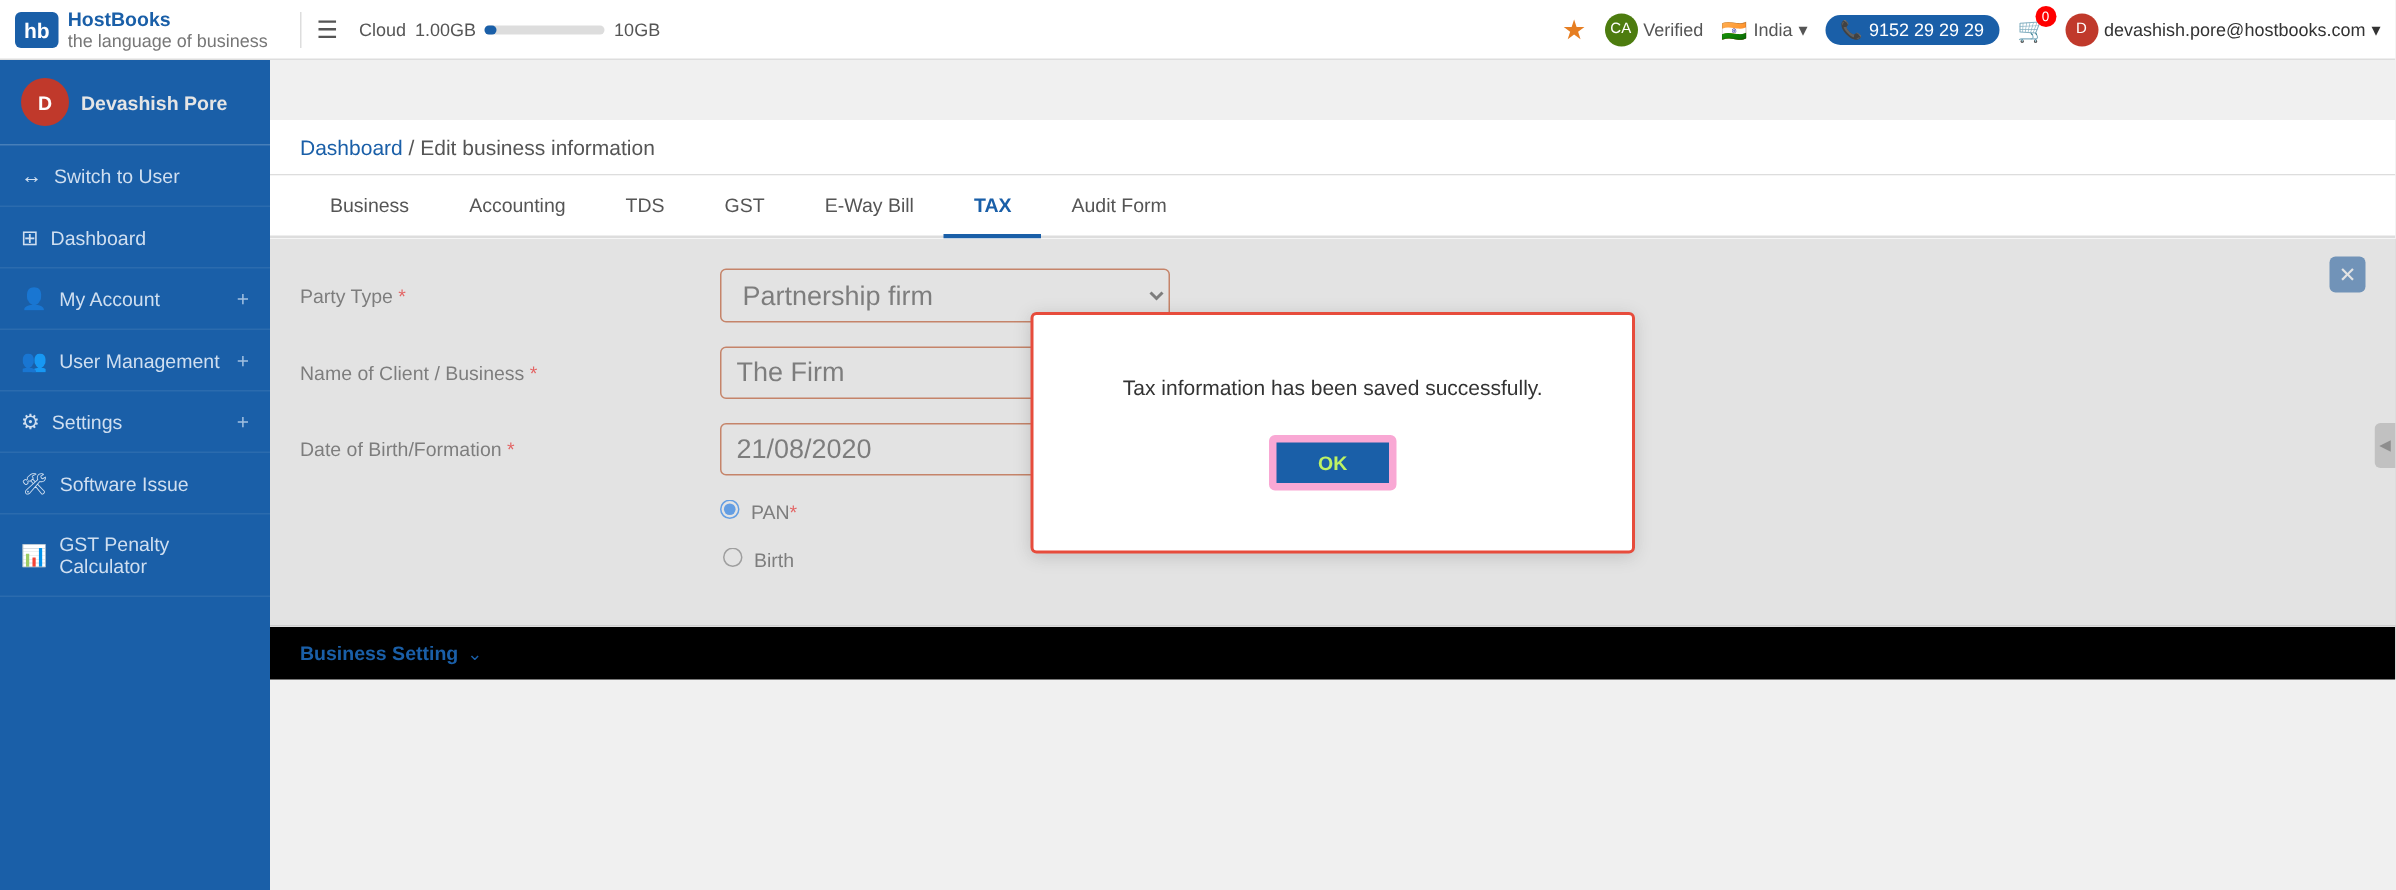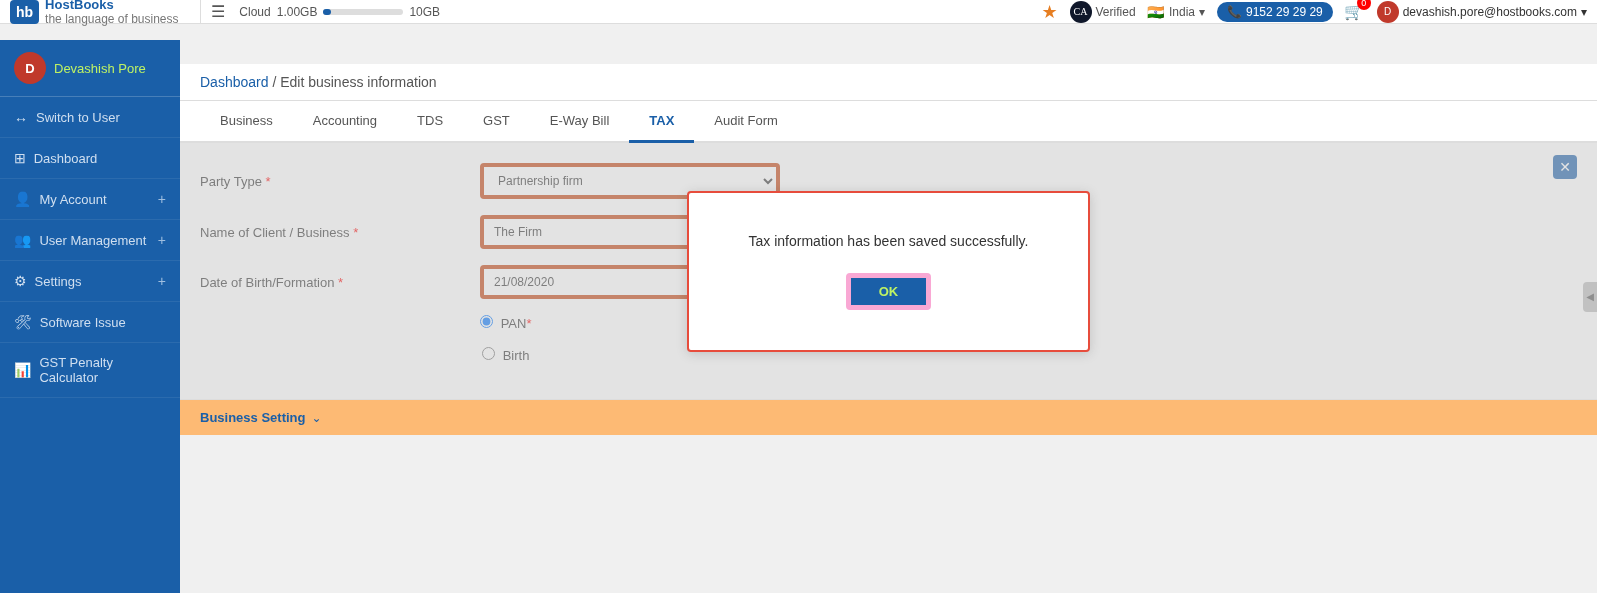--- a/index.html
+++ b/index.html
@@ -1,49 +1,49 @@
 <!DOCTYPE html>
 <html><head>
   <meta charset="utf-8">
   <style>
     * { margin: 0; padding: 0; box-sizing: border-box; }
     body { font-family: 'Segoe UI', Arial, sans-serif; font-size: 13px; background: #f0f0f0; width: 1597px; height: 593px; overflow: hidden; }
 
     
     .top-navbar {
-      display: flex; align-items: center; background: #fff; height: 24px;
+      display: flex; align-items: center; background: #fff; height: 40px;
       border-bottom: 1px solid #ddd; padding: 0 10px; gap: 10px; position: relative; z-index: 10;
     }
     .logo-area { display: flex; align-items: center; gap: 6px; width: 180px; }
     .logo-box { background: #1a5fa8; color: #fff; font-weight: bold; font-size: 14px; padding: 4px 6px; border-radius: 4px; }
     .logo-tagline { font-size: 12px; color: #777; display: block; }
     .nav-divider { width: 1px; height: 24px; background: #ddd; }
     .hamburger { font-size: 16px; cursor: pointer; color: #555; margin-right: 4px; }
     .cloud-info { font-size: 12px; color: #555; display: flex; align-items: center; gap: 6px; }
     .progress-bar-bg { width: 80px; height: 6px; background: #ddd; border-radius: 3px; }
     .progress-bar-fill { width: 10%; height: 100%; background: #1a5fa8; border-radius: 3px; }
     .nav-right { margin-left: auto; display: flex; align-items: center; gap: 12px; }
     .nav-icon-btn { display: flex; align-items: center; gap: 4px; font-size: 12px; color: #555; cursor: pointer; }
     .verified-badge { display: flex; align-items: center; gap: 4px; font-size: 12px; color: #555; }
-    .verified-circle { width: 22px; height: 22px; border-radius: 50%; background: #0f172a; display: flex; align-items: center; justify-content: center; color: #fff; font-size: 10px; font-family: Liberation Serif, serif; }
+    .verified-circle { width: 22px; height: 22px; border-radius: 50%; background: #4d7c0f; display: flex; align-items: center; justify-content: center; color: #fff; font-size: 10px; }
     .flag { font-size: 14px; }
     .phone-btn { background: #1a5fa8; color: #fff; border-radius: 14px; padding: 3px 10px; font-size: 12px; display: flex; align-items: center; gap: 4px; }
     .cart-btn { position: relative; font-size: 16px; color: #555; }
     .cart-badge { position: absolute; top: -6px; right: -6px; background: red; color: #fff; border-radius: 50%; width: 14px; height: 14px; font-size: 9px; display: flex; align-items: center; justify-content: center; }
     .user-btn { display: flex; align-items: center; gap: 4px; font-size: 12px; color: #333; cursor: pointer; }
     .user-avatar-sm { width: 22px; height: 22px; border-radius: 50%; background: #c0392b; display: flex; align-items: center; justify-content: center; color: #fff; font-size: 10px; }
 
     
     .sidebar {
       position: fixed; top: 40px; left: 0; width: 180px; height: calc(100% - 40px);
       background: #1a5fa8; color: #fff; display: flex; flex-direction: column;
     }
     .sidebar-user { display: flex; align-items: center; gap: 8px; padding: 12px 14px; border-bottom: 1px solid rgba(255,255,255,0.2); }
     .sidebar-avatar { width: 32px; height: 32px; border-radius: 50%; background: #c0392b; display: flex; align-items: center; justify-content: center; color: #fff; font-size: 13px; font-weight: bold; }
-    .sidebar-username { font-size: 13px; font-weight: 400; color: #bef264; }
+    .sidebar-username { font-size: 13px; font-weight: 700; color: #e5e5e5; }
     .sidebar-item { display: flex; align-items: center; gap: 8px; padding: 12px 14px; cursor: pointer; color: #d0dff0; font-size: 13px; border-bottom: 1px solid rgba(255,255,255,0.08); }
     .sidebar-item.has-plus { justify-content: space-between; }
     .sidebar-item .item-left { display: flex; align-items: center; gap: 8px; }
     .sidebar-item .plus-icon { font-size: 14px; color: #a0bfe0; }
     .sidebar-item-icon { font-size: 14px; }
 
     
     .main-content {
       margin-left: 180px; margin-top: 40px; height: calc(593px - 40px);
       background: #f0f0f0; overflow: auto; position: relative;
@@ -76,30 +76,30 @@
     .close-btn {
       position: absolute; top: 12px; right: 20px;
       background: #1a5fa8; color: #fff; border: none; border-radius: 4px;
       width: 24px; height: 24px; cursor: pointer; font-size: 14px;
       display: flex; align-items: center; justify-content: center;
     }
     .form-row { display: flex; align-items: center; margin-bottom: 16px; }
     .form-label { width: 280px; font-size: 13px; color: #333; }
     .form-label .required { color: red; }
     .form-control {
-      width: 300px; padding: 6px 10px; border: 4px solid #c2410c; border-radius: 4px;
-      font-size: 12px; color: #333; background: #fff;
+      width: 300px; padding: 6px 10px; border: 1px solid #c2410c; border-radius: 4px;
+      font-size: 18px; color: #333; background: #fff;
     }
     select.form-control { appearance: auto; }
     .radio-group { display: flex; align-items: center; gap: 16px; font-size: 13px; color: #333; flex-direction: column; }
     .radio-group input[type=radio] { margin-right: 4px; }
 
     
     .business-setting-bar {
-      background: #fdba74; padding: 10px 20px; border-top: 1px solid #ddd;
+      background: #000000; padding: 10px 20px; border-top: 1px solid #ddd;
       display: flex; align-items: center; gap: 6px; cursor: pointer;
     }
     .business-setting-label { color: #1a5fa8; font-size: 13px; font-weight: 600; }
     .chevron-down { color: #1a5fa8; font-size: 12px; }
 
     
     .modal-overlay {
       position: absolute; top: 0; left: 0; right: 0; bottom: 0;
       background: rgba(200,200,200,0.5); display: flex; align-items: center; justify-content: center;
       z-index: 100;

